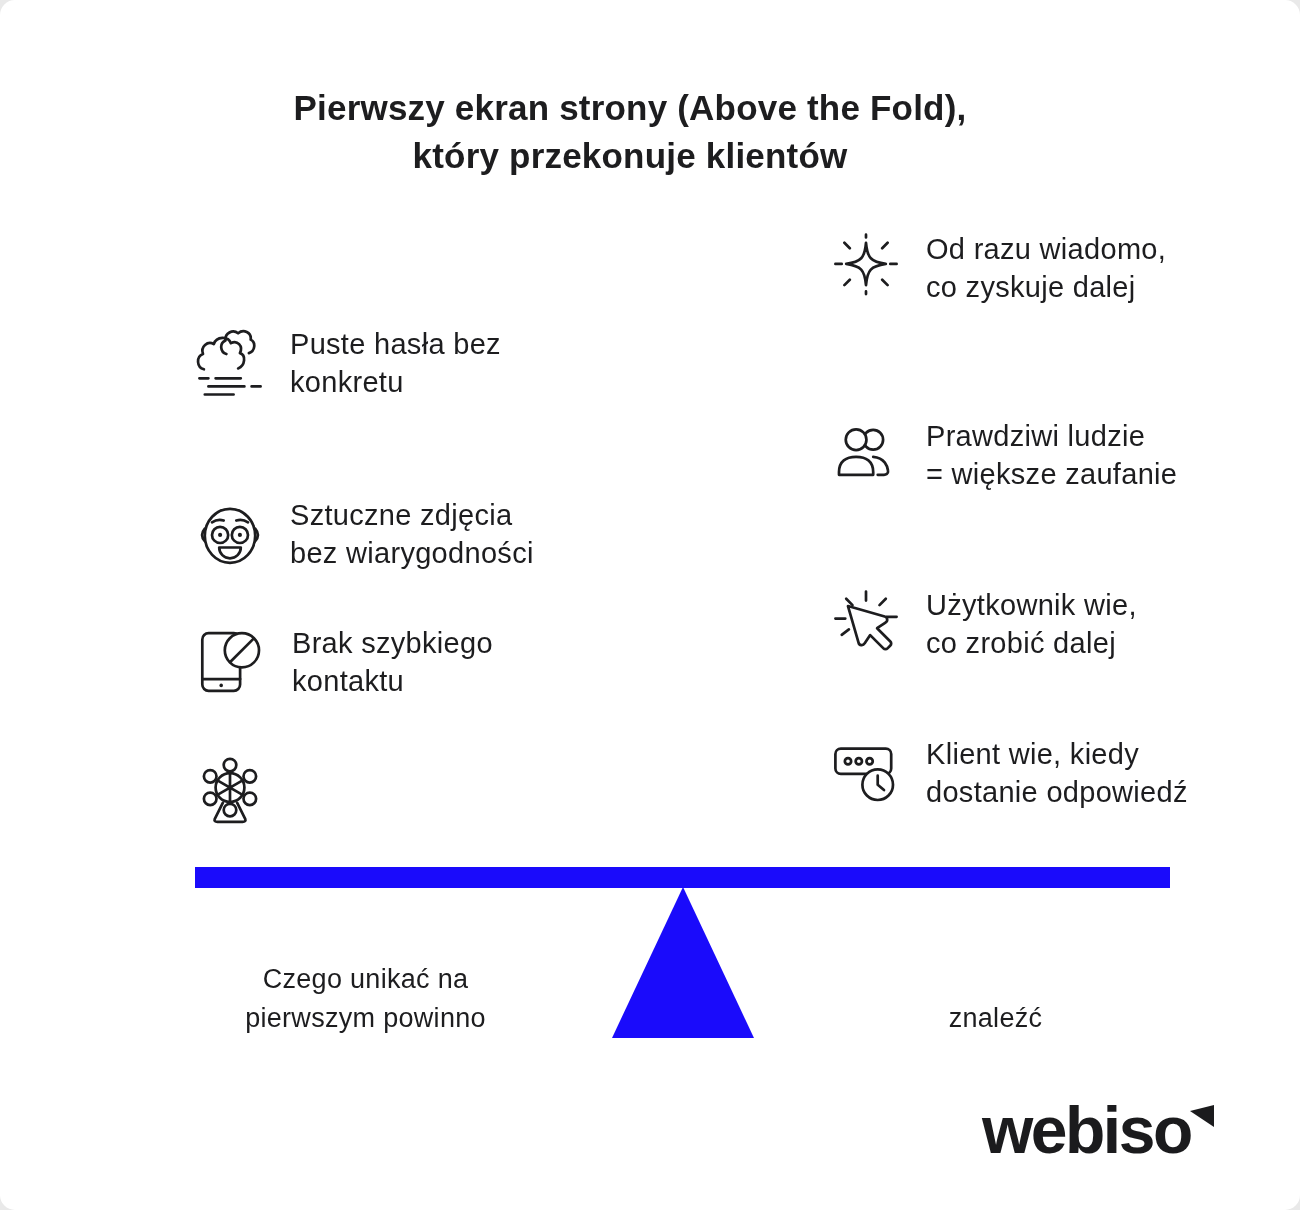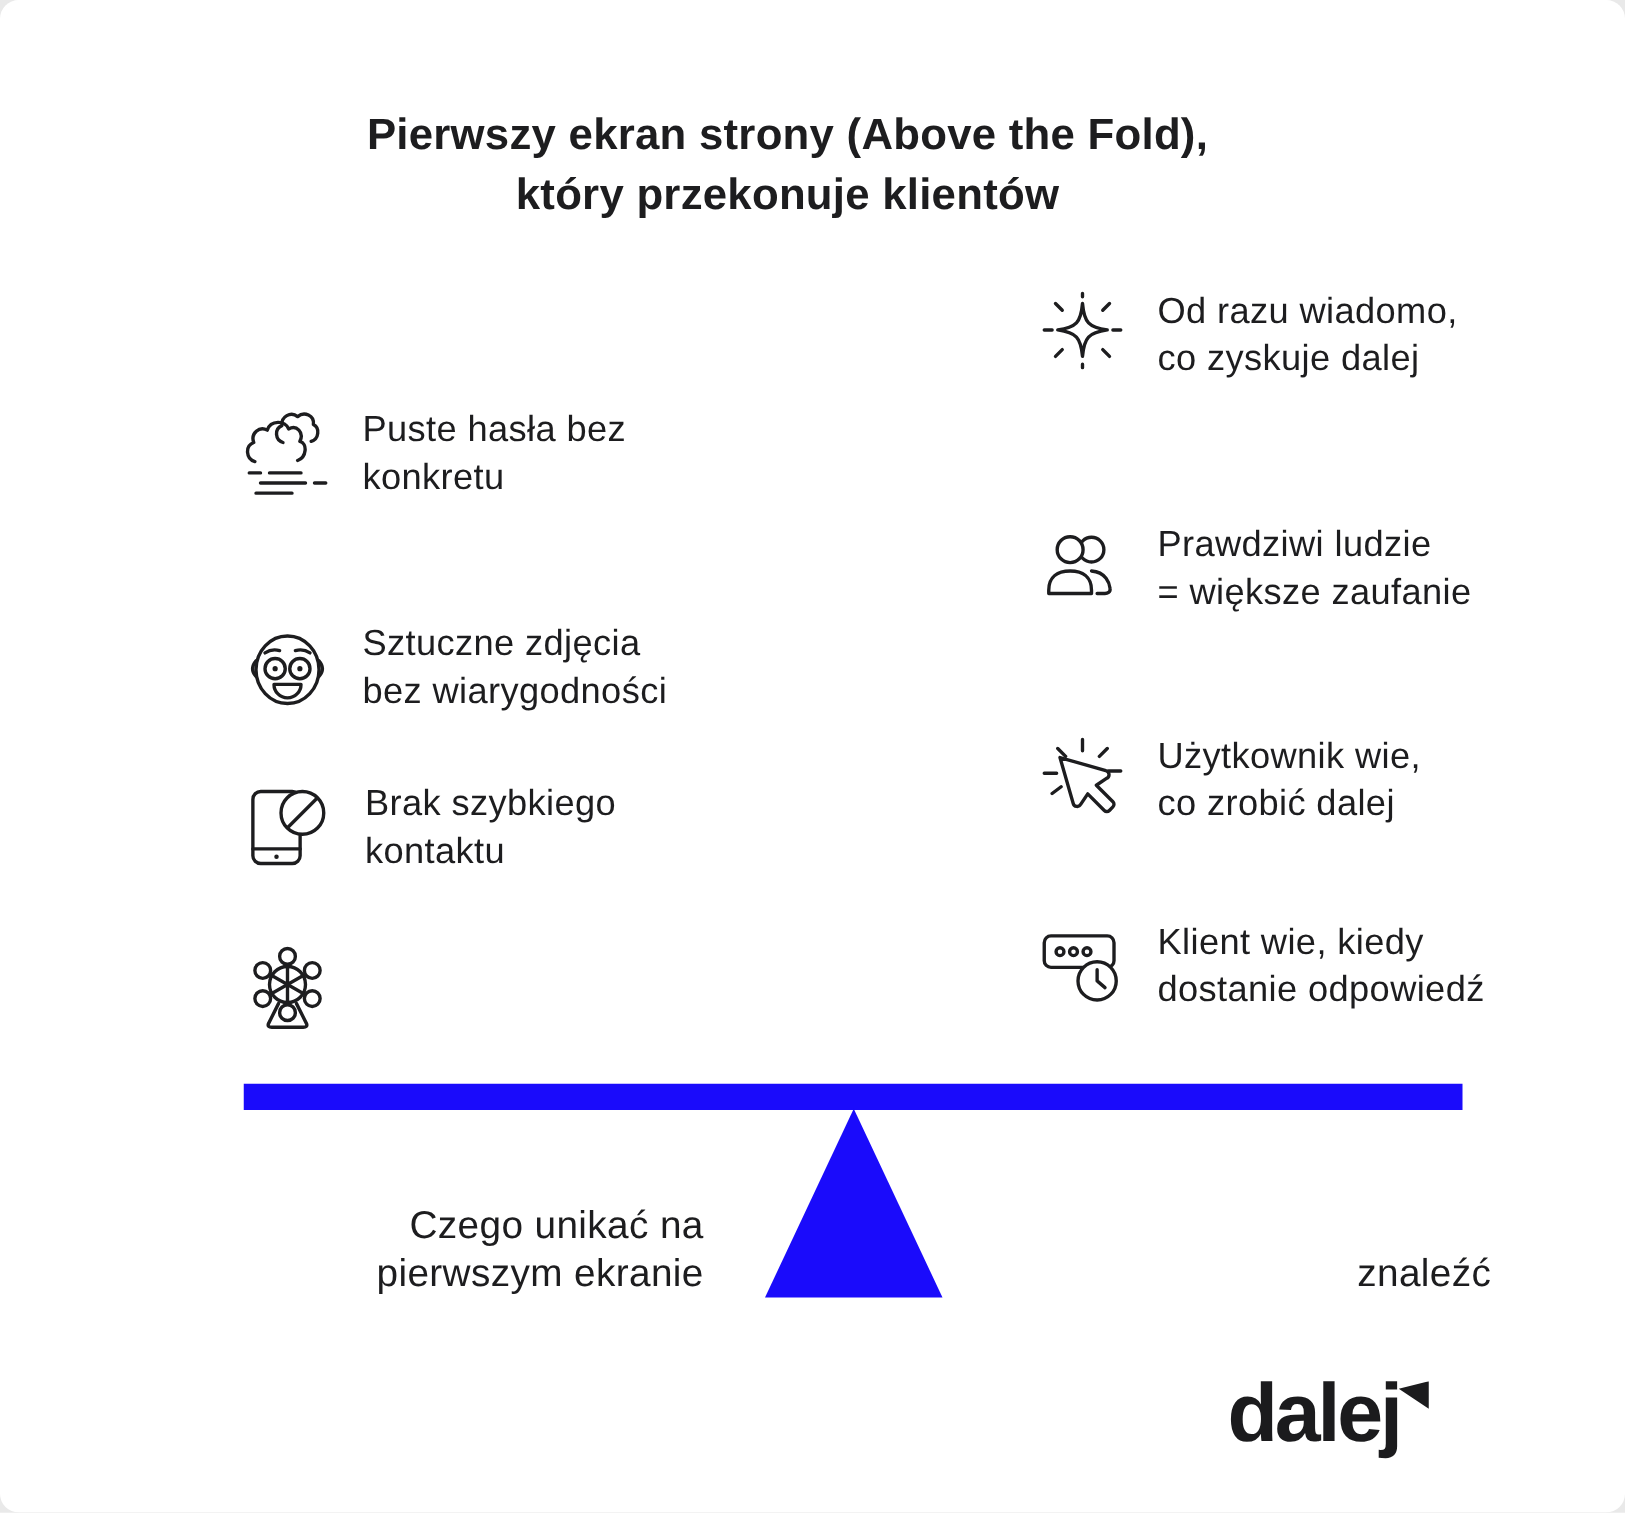--- a/index.html
+++ b/index.html
@@ -59,22 +59,22 @@
     left:612px;top:887px;
     width:0;height:0;
     border-left:71px solid transparent;
     border-right:71px solid transparent;
     border-bottom:151px solid var(--accent);
   }
   .caption{
     position:absolute;
     top:960px;
     width:395px;
-    text-align:right;
-    font-size:31px;
+    text-align:center;
+    font-size:27px;
     line-height:39px;
     font-weight:500;
     letter-spacing:.3px;
   }
   .caption.left-cap{left:168px;}
   .caption.right-cap{left:798px;}
   .logo{
     position:absolute;
     left:982px;top:1097px;
     display:flex;
@@ -223,27 +223,27 @@
       <span>Klient wie, kiedy</span><br>
       <span>dostanie odpowiedź</span>
     </span>
   </div>
 
   <div class="seesaw-bar"></div>
   <div class="seesaw-fulcrum"></div>
 
   <div class="caption left-cap">
     <span>Czego unikać na</span><br>
-    <span>pierwszym ekranie</span>
+    <span>pierwszym powinno</span>
   </div>
   <div class="caption right-cap">
     <br>
     <span>znaleźć</span>
   </div>
 
   <div class="logo">
-    <span class="logo-text">dalej</span>
+    <span class="logo-text">webiso</span>
     <svg width="26" height="24" viewBox="0 0 26 24">
       <polygon points="1,6 25,0 25,22" fill="currentColor"></polygon>
     </svg>
   </div>
 
 </div>
 
 </body></html>

